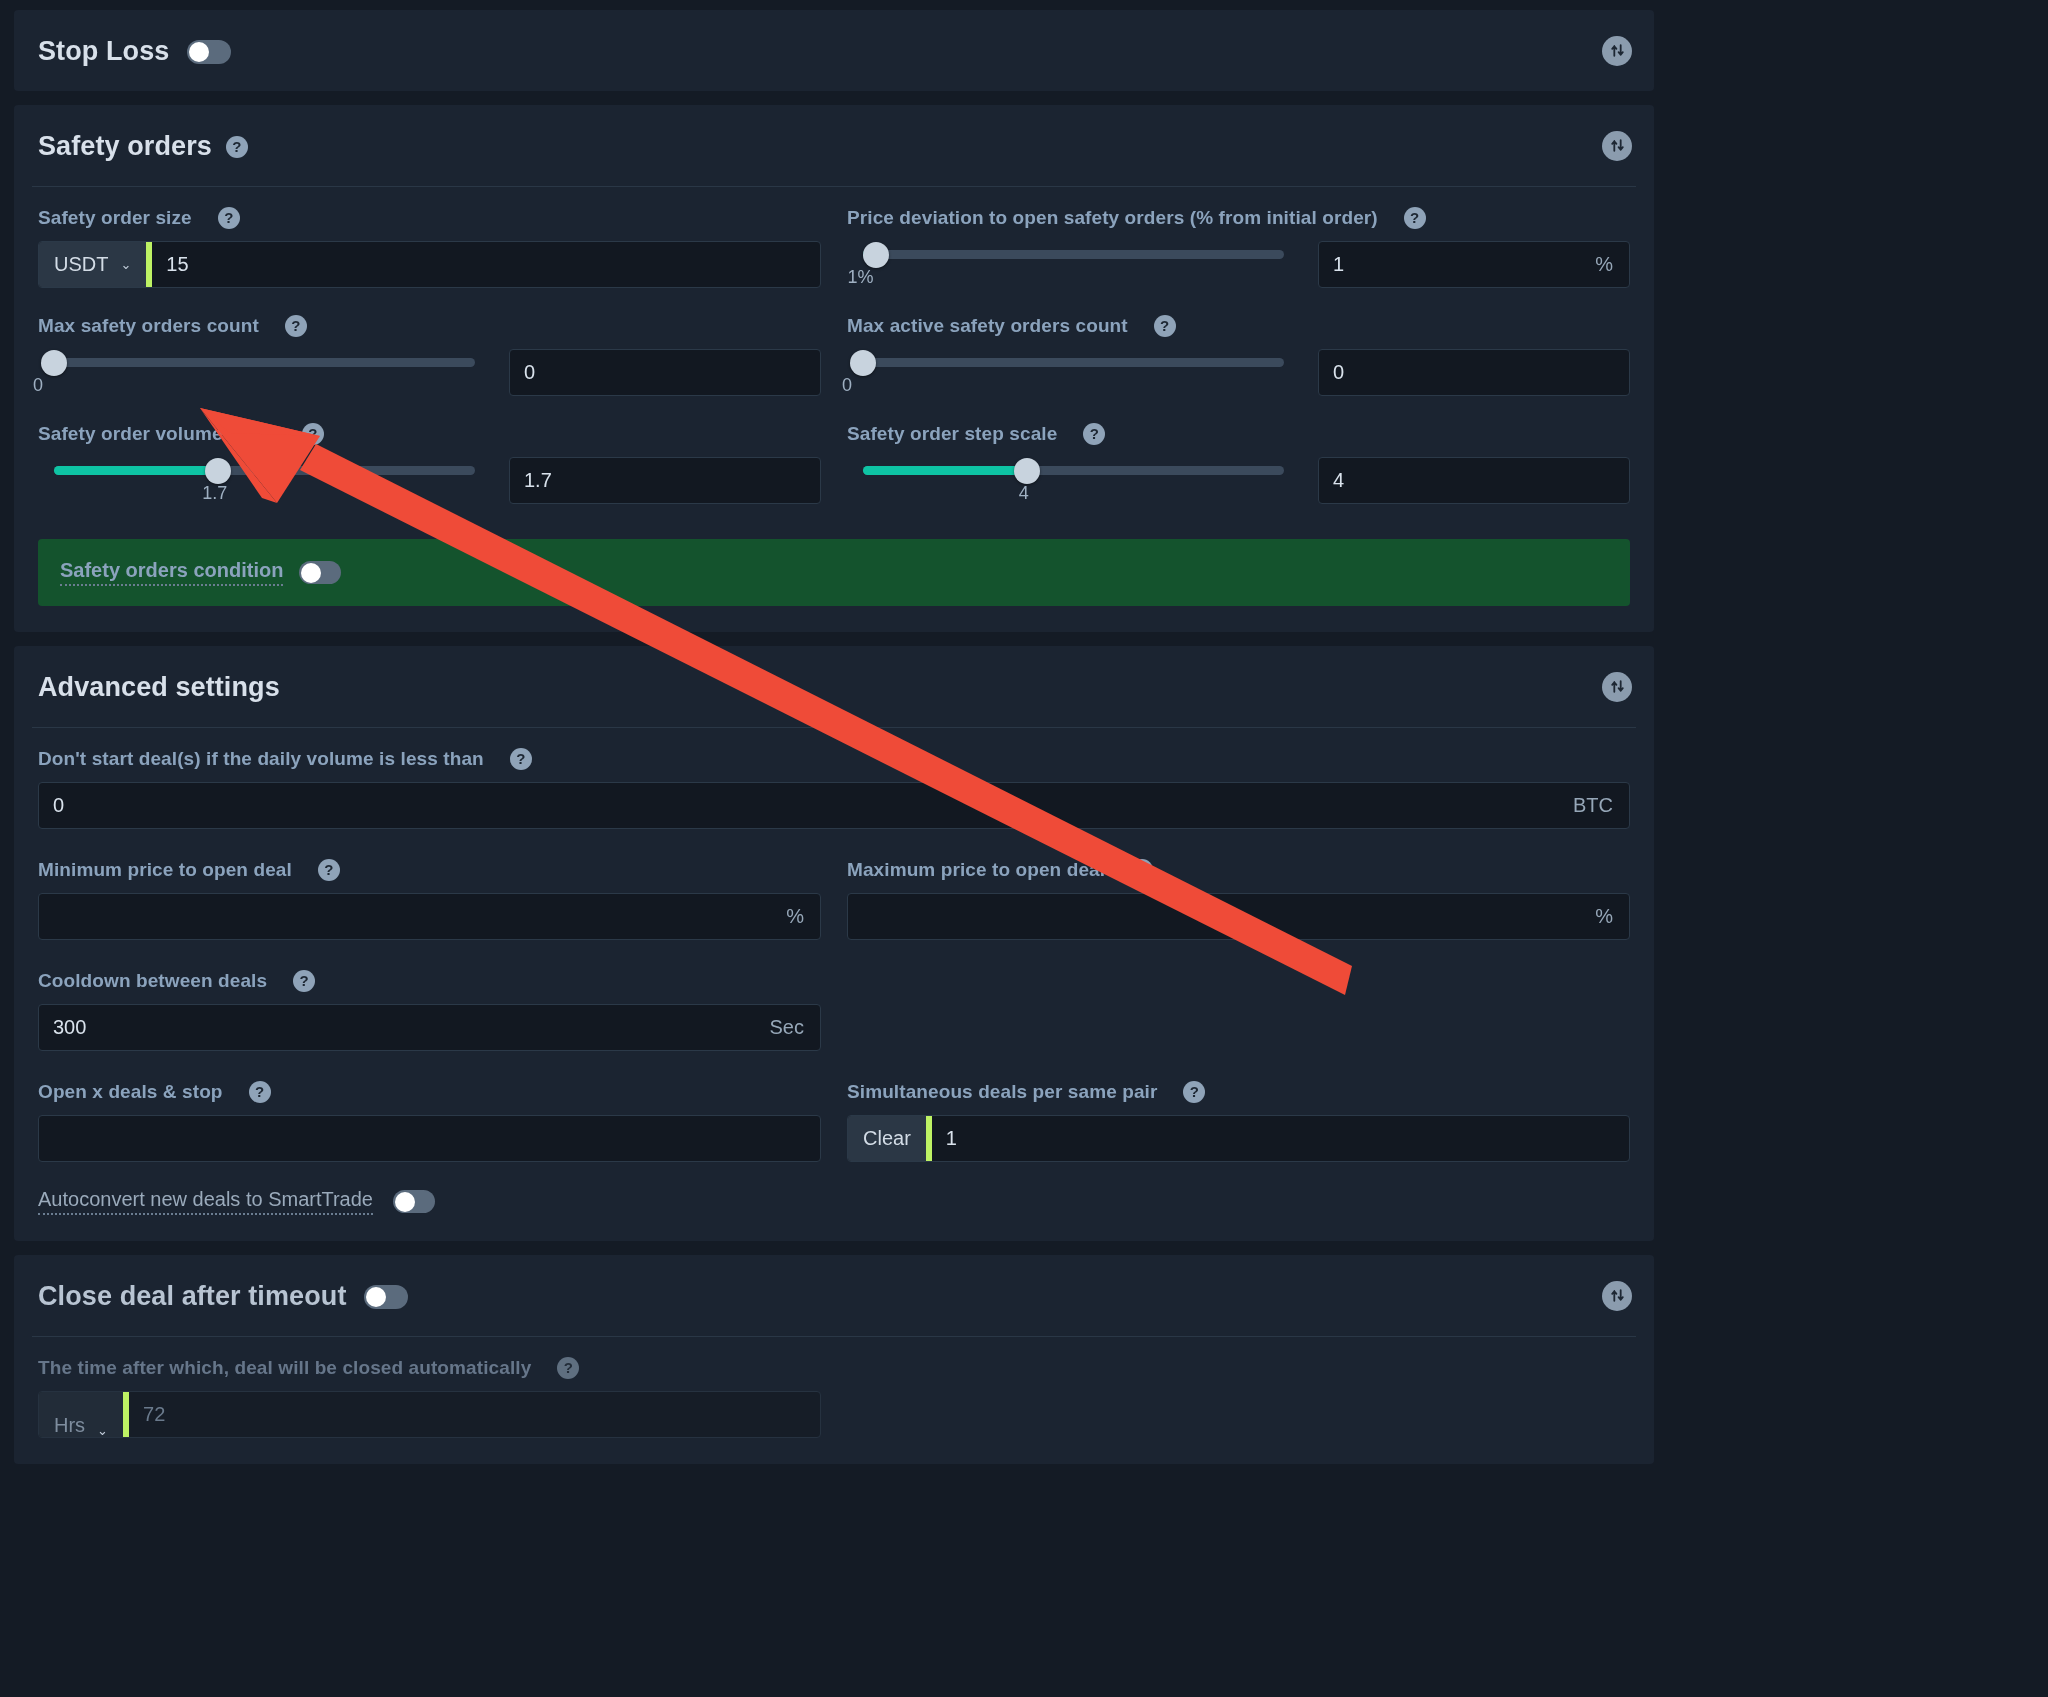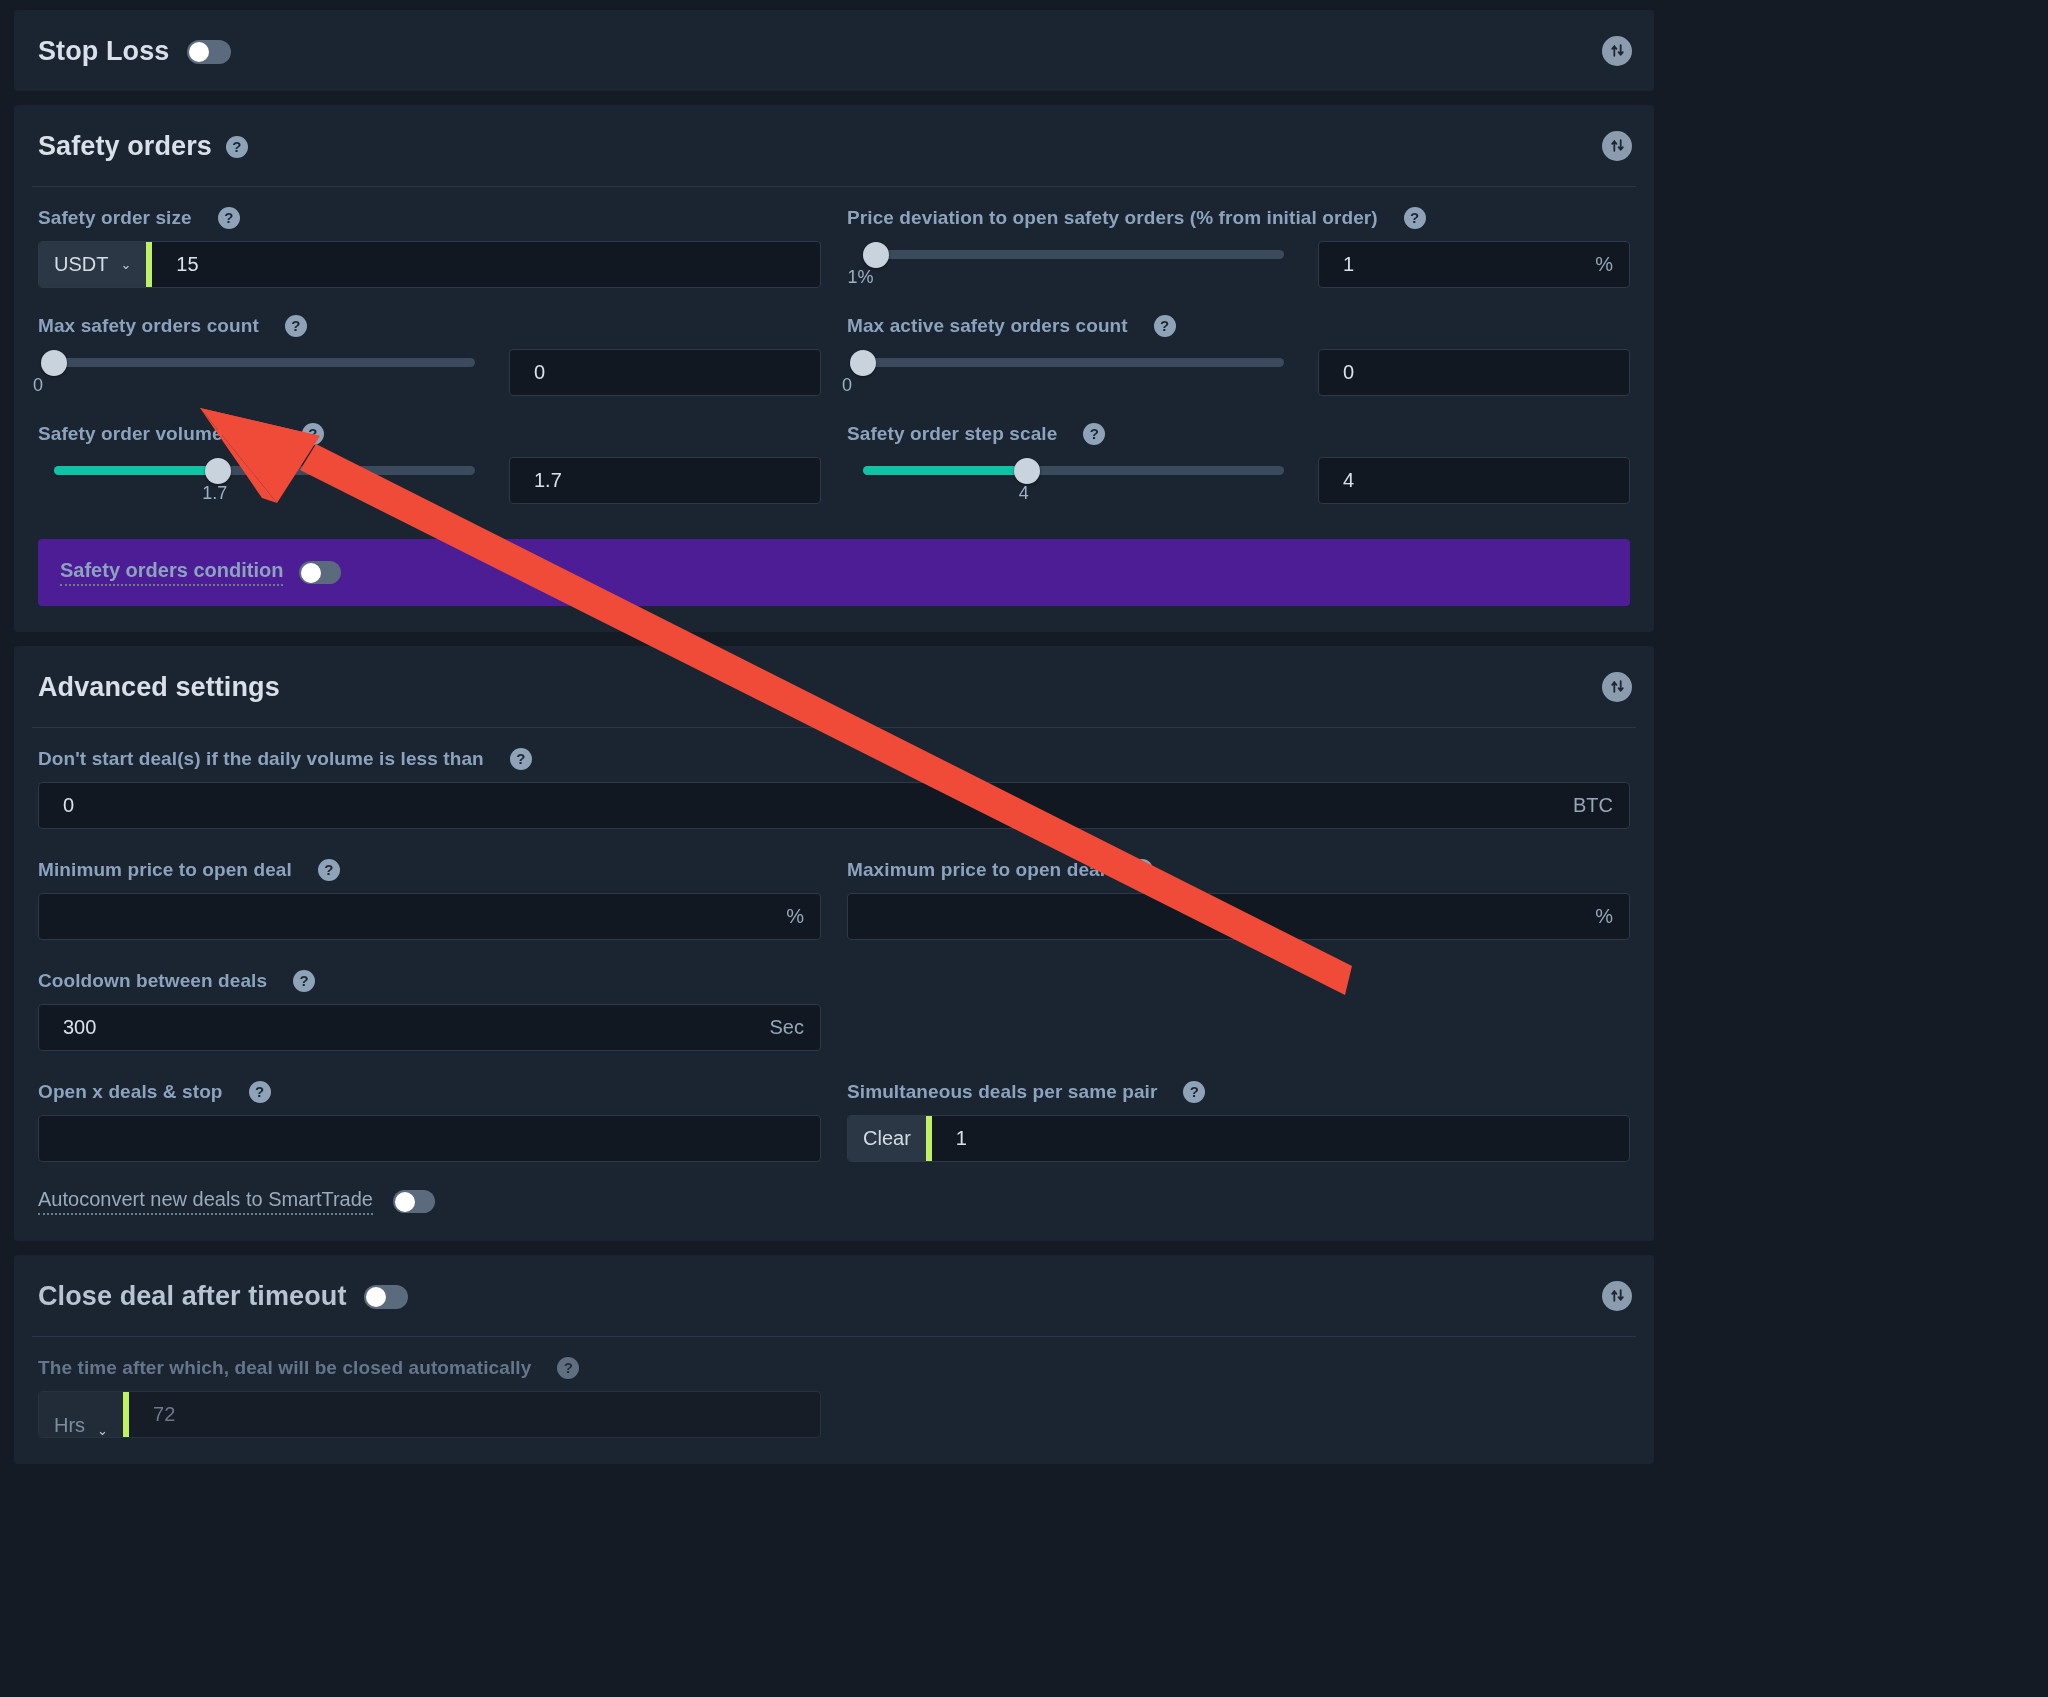--- a/index.html
+++ b/index.html
@@ -119,21 +119,21 @@
     background: #121821;
     border: 1px solid #2b3948;
     border-radius: 4px;
     display: flex;
     align-items: center;
     overflow: hidden;
     width: 100%;
   }
   .inp .val {
     flex: 1 1 auto;
-    padding: 0 24px;
+    padding: 0 14px;
     font-size: 20px;
     color: #d9e2ec;
     white-space: nowrap;
     overflow: hidden;
   }
   .inp .suffix {
     padding: 0 16px 0 8px;
     font-size: 20px;
     color: #96a7b8;
   }
@@ -198,21 +198,21 @@
     transform: translateX(-50%);
     white-space: nowrap;
   }
   .inp.num { width: 312px; flex: 0 0 312px; }
 
   .gap-sm { height: 22px; }
   .gap-md { height: 30px; }
 
   
   .cond {
-    background: #4c1d95;
+    background: #14532d;
     border-radius: 4px;
     padding: 20px 22px;
     display: flex;
     align-items: center;
     gap: 16px;
     margin-top: 30px;
   }
   .dotted {
     font-size: 20px;
     font-weight: bold;

